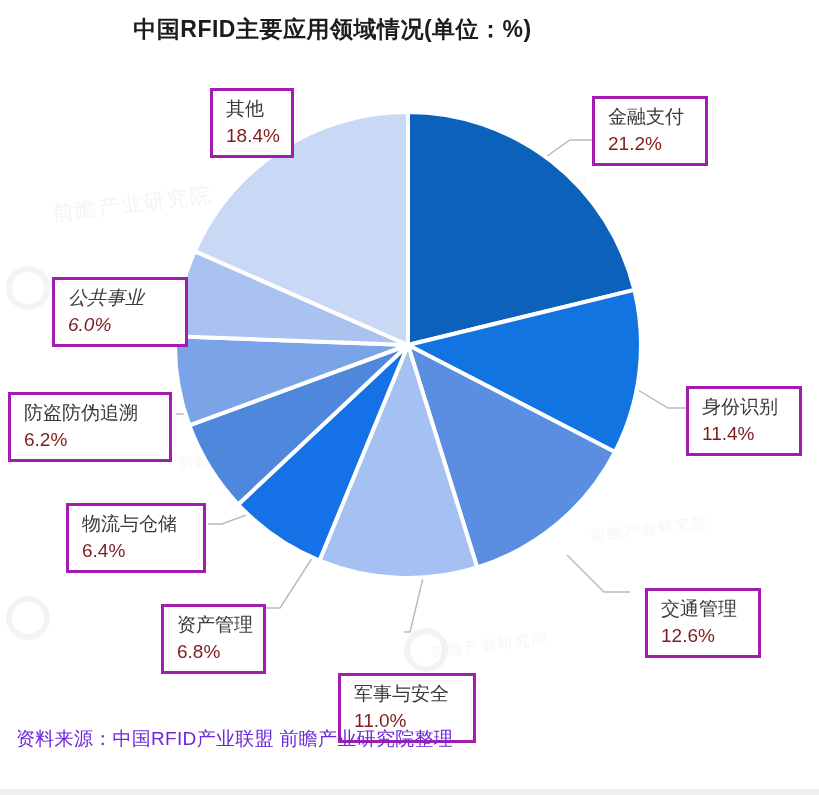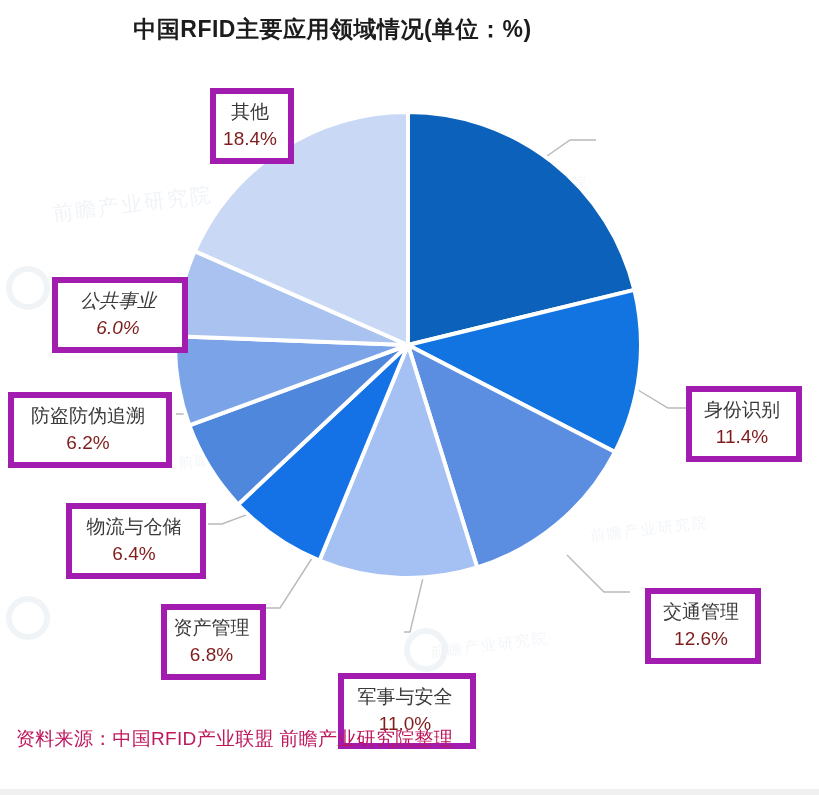--- a/index.html
+++ b/index.html
@@ -38,42 +38,42 @@
   }
 
   
   .pie-wrap { position: absolute; left: 173px; top: 110px; width: 470px; height: 470px; }
   .pie-wrap svg { display:block; }
 
   
   .callout {
     position: absolute;
     background: #ffffff;
-    border: 6px solid #a21caf;
-    padding: 6px 9px 7px 5px;
-    text-align: center;
+    border: 3px solid #a21caf;
+    padding: 6px 9px 7px 13px;
+    text-align: left;
     line-height: 1.30;
     color: #3a3a3a;
     font-size: 19px;
     white-space: nowrap;
   }
   .callout .pct {
     display: block;
     font-size: 19px;
     color: #7f1d1d;
     margin-top: 2px;
   }
 
   
   .leaders { position:absolute; left:0; top:0; width:819px; height:795px; pointer-events:none; }
 
   
   .source {
     position: absolute; left: 16px; top: 726px;
-    font-size: 19px; color: #be185d; letter-spacing: .3px;
+    font-size: 19px; color: #6d28d9; letter-spacing: .3px;
   }
   .baseline {
     position:absolute; left:0; top:789px; width:819px; height:6px; background:#f0f0f0;
   }
 </style>
 </head>
 <body>
 
 <div id="root">
 
@@ -111,20 +111,24 @@
           <path d="M 235 235 L 304.21 457.48 A 233 233 0 0 1 146.51 450.54 Z" fill="#a5c0f2"></path>
           <path d="M 235 235 L 146.51 450.54 A 233 233 0 0 1 65.15 394.50 Z" fill="#1472e6"></path>
           <path d="M 235 235 L 65.15 394.50 A 233 233 0 0 1 16.28 315.30 Z" fill="#4f87dd"></path>
           <path d="M 235 235 L 16.28 315.30 A 233 233 0 0 1 2.17 226.22 Z" fill="#7ba3e8"></path>
           <path d="M 235 235 L 2.17 226.22 A 233 233 0 0 1 21.75 141.12 Z" fill="#a9c2f0"></path>
           <path d="M 235 235 L 21.75 141.12 A 233 233 0 0 1 235.00 2.00 Z" fill="#c8d8f5"></path>
         </g>
     </svg>
   </div>
 
+  <div class="callout" style="left:592px; top:96px; width:116px;">
+    <span>金融支付</span>
+    <span class="pct">21.2%</span>
+  </div>
 
   <div class="callout" style="left:686px; top:386px; width:116px;">
     <span>身份识别</span>
     <span class="pct">11.4%</span>
   </div>
 
   <div class="callout" style="left:597px; top:588px; width:116px;margin-left:48px;">
     <span>交通管理</span>
     <span class="pct">12.6%</span>
   </div>

